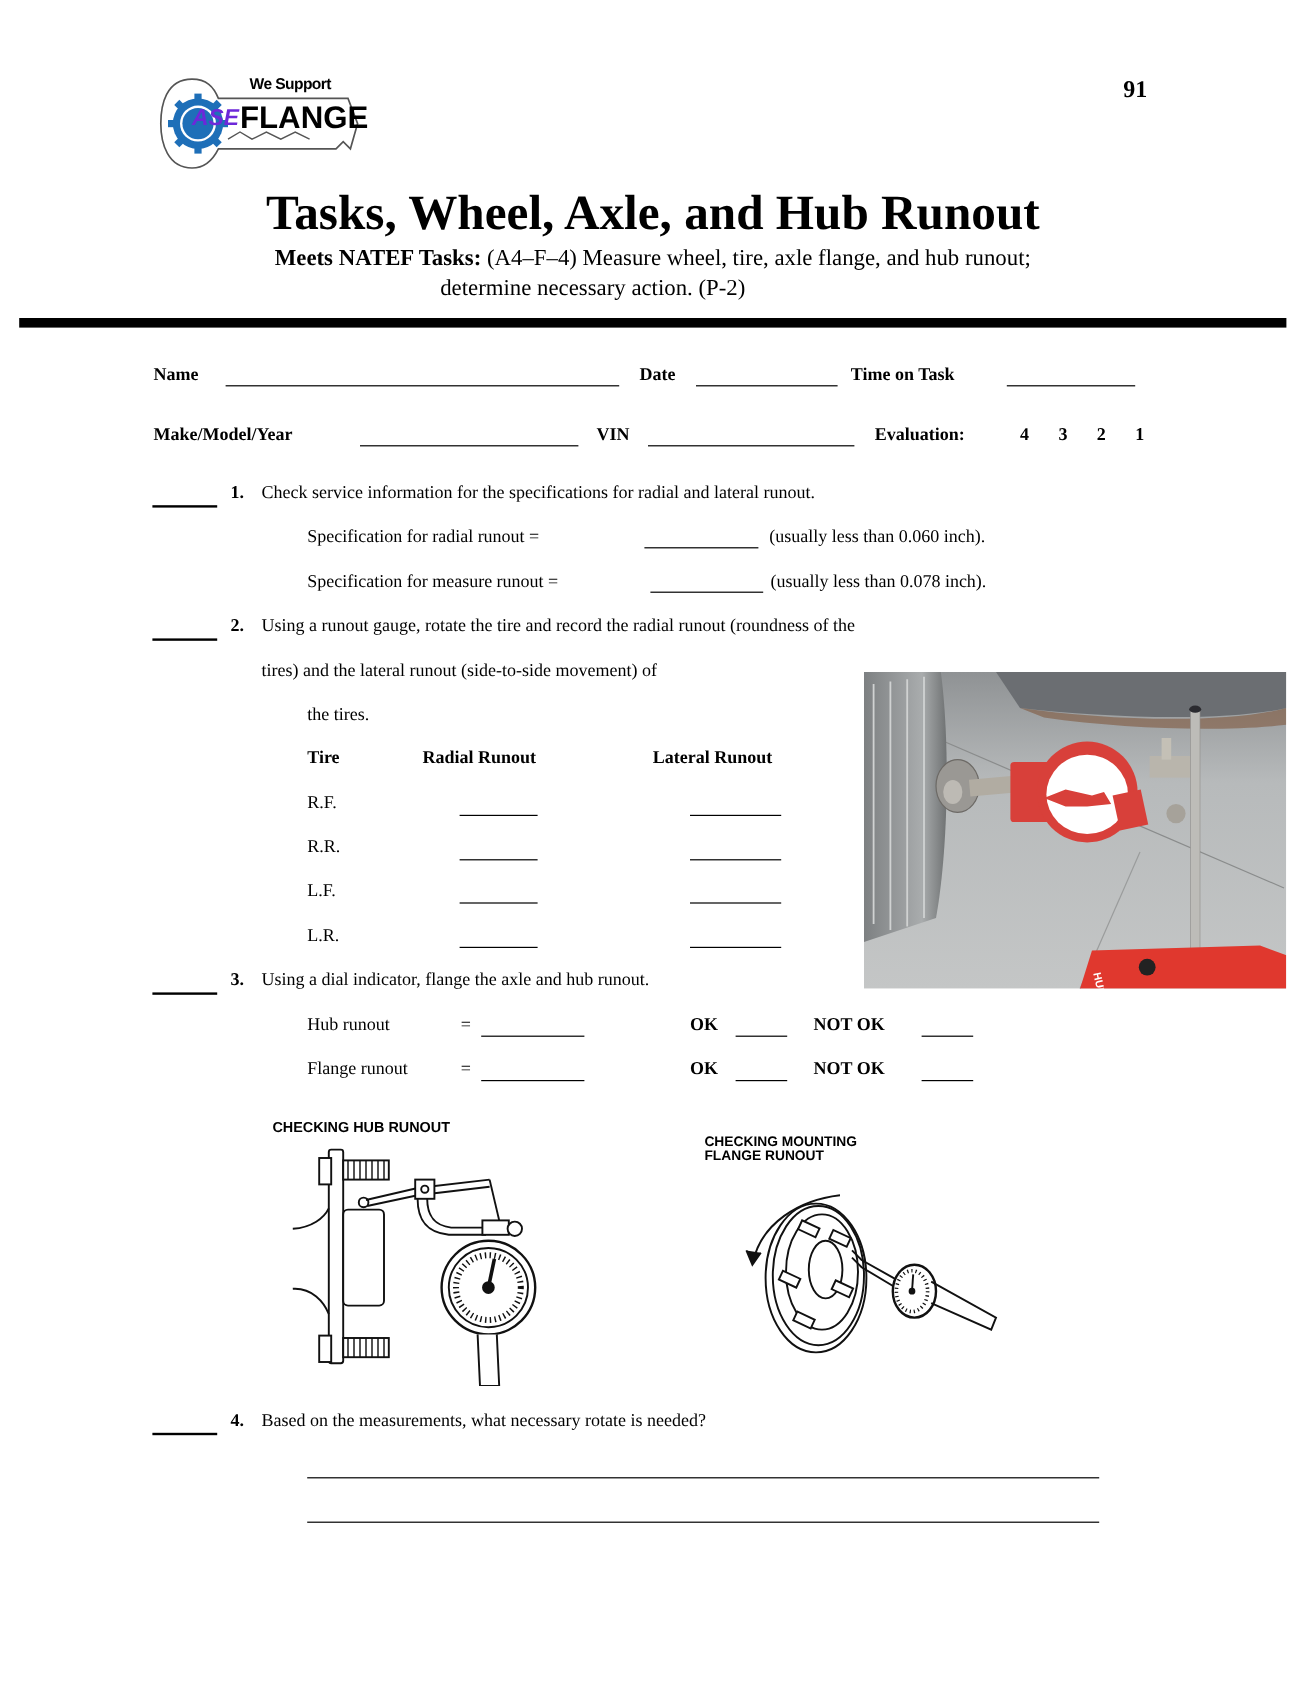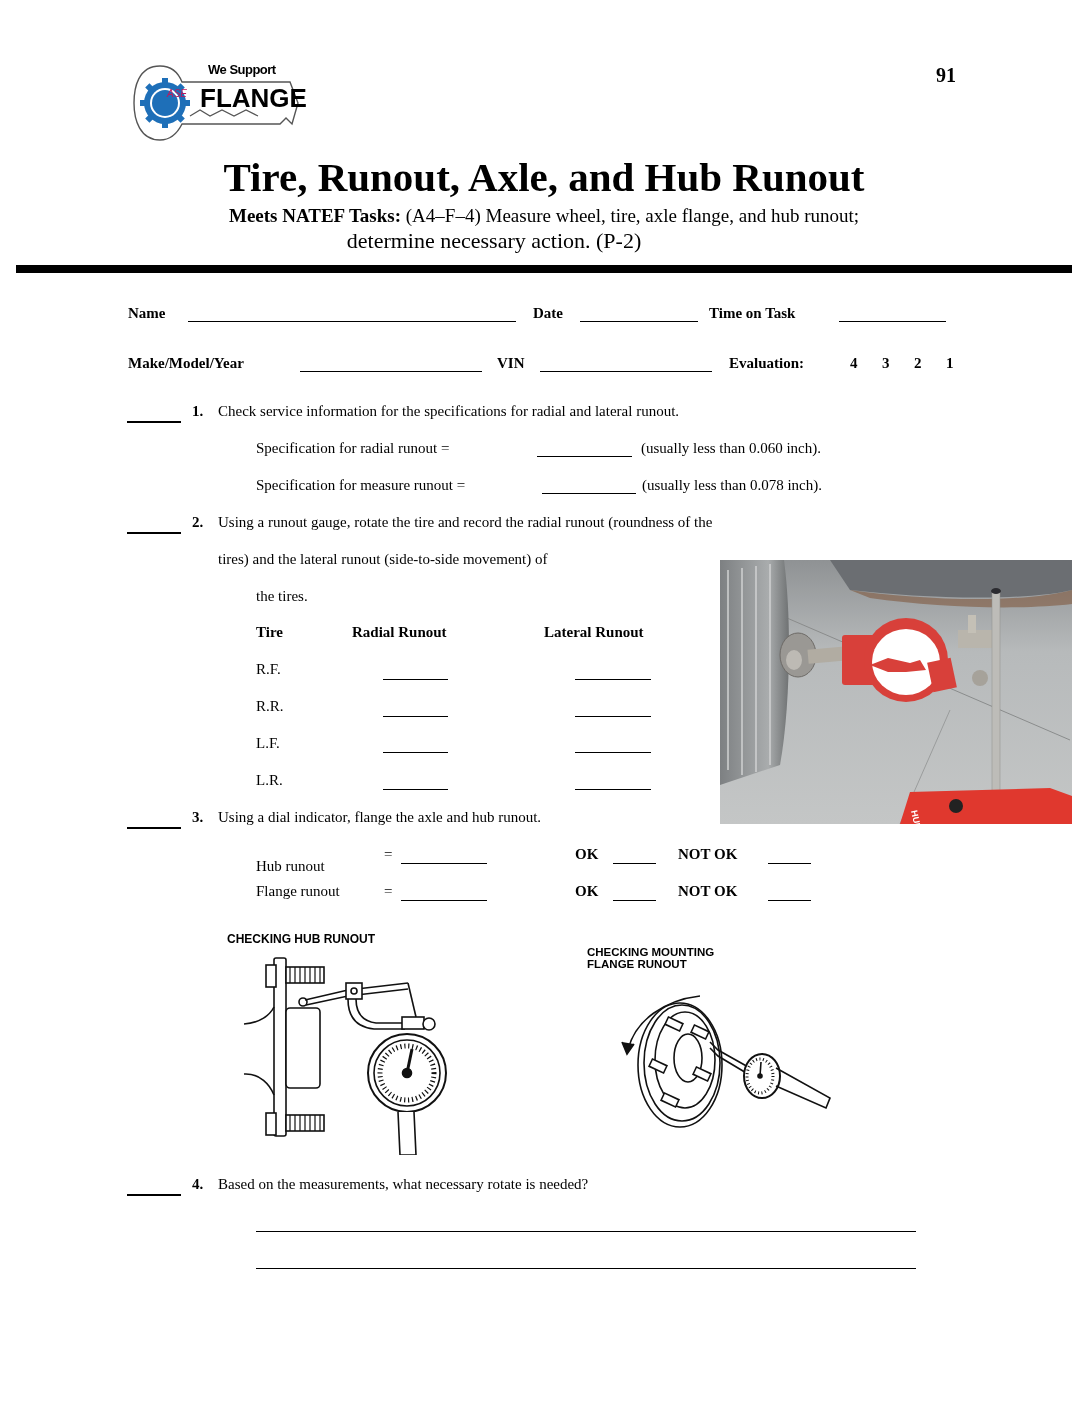--- a/index.html
+++ b/index.html
@@ -9,21 +9,21 @@
   .b { font-weight: bold; }
   .t19 { font-size: 15px; line-height: 22px; white-space: nowrap; }
   .lineblank { position: absolute; border-bottom: 1.5px solid #000; height: 0; }
   .check { position: absolute; width: 54px; border-bottom: 2px solid #000; }
 
   
   #logo { left: 130px; top: 58px; width: 175px; height: 90px; }
   #page-num { left: 936px; top: 64px; font-size: 20px; font-weight: bold; }
   #title { left: 0; width: 1088px; top: 152px; text-align: center; font-size: 41px; font-weight: bold; line-height: 50px; }
   #subtitle1 { left: 0; width: 1088px; top: 205px; text-align: center; font-size: 19px; line-height: 22px; }
-  #subtitle2 { left: 0; width: 988px; top: 230px; text-align: center; font-size: 22px; line-height: 22px; }
+  #subtitle2 { left: 0; width: 988px; top: 230px; text-align: center; font-size: 19px; line-height: 22px; }
   #rule { left: 16px; top: 265px; width: 1056px; height: 8px; background: #000; }
 
   .photo { left: 720px; top: 560px; width: 352px; height: 264px; overflow: hidden; }
   .diagram { overflow: visible; }
 </style>
 </head>
 <body>
 
 <div id="logo" class="abs">
   <svg width="175" height="90" viewBox="0 0 175 90">
@@ -40,27 +40,27 @@
           <rect x="19" y="-3" width="6" height="6"></rect>
         <rect x="-3" y="-25" width="6" height="6" transform="rotate(45)"></rect>
           <rect x="-3" y="19" width="6" height="6" transform="rotate(45)"></rect>
         <rect x="-25" y="-3" width="6" height="6" transform="rotate(45)"></rect>
           <rect x="19" y="-3" width="6" height="6" transform="rotate(45)"></rect>
       </g>
       <circle r="15" fill="#fff"></circle>
       <circle r="13" fill="#1e6fb8"></circle>
     </g>
   </svg>
-  <span class="abs" style="left:30px;top:30px;width:34px;text-align:center;color:#be185d;font-family:'Liberation Sans',sans-serif;font-weight:normal;font-style:italic;font-size:10px;">ASE</span>
+  <span class="abs" style="left:30px;top:30px;width:34px;text-align:center;color:#6d28d9;font-family:'Liberation Sans',sans-serif;font-weight:bold;font-style:italic;font-size:19px;">ASE</span>
   <span class="abs" style="left:78px;top:4px;font-family:'Liberation Sans',sans-serif;font-weight:bold;font-size:13px;letter-spacing:-0.5px;">We Support</span>
   <span class="abs" style="left:70px;top:25px;font-family:'Liberation Sans',sans-serif;font-weight:bold;font-size:26px;">FLANGE</span>
 </div>
 
 <div id="page-num" class="abs">91</div>
-<div id="title" class="abs">Tire, Runout, Axle, and Hub Runout</div>
+<div id="title" class="abs">Tasks, Wheel, Axle, and Hub Runout</div>
 <div id="subtitle1" class="abs">
   <span class="b">Meets NATEF Tasks:</span><span> (A4–F–4)  Measure wheel, tire, axle flange, and hub runout;</span>
 </div>
 <div id="subtitle2" class="abs">determine necessary action.  (P-2)</div>
 <div id="rule" class="abs"></div>
 
 <div class="abs t19 b" style="left:128px;top:302px;">Name</div>
 <div class="lineblank" style="left:188px;top:321px;width:328px;"></div>
 <div class="abs t19 b" style="left:533px;top:302px;">Date</div>
 <div class="lineblank" style="left:580px;top:321px;width:118px;"></div>
@@ -166,21 +166,21 @@
     <path d="M180,264 L190,232 L330,228 L352,236 L352,264 Z" fill="#e0382e"></path>
     <circle cx="236" cy="246" r="7" fill="#222"></circle>
     <text x="196" y="255" transform="rotate(78 196 250)" fill="#fff" font-family="Liberation Sans, sans-serif" font-weight="bold" font-size="9">HUNTE</text>
   </svg>
 </div>
 
 <div class="check" style="left:127px;top:827px;"></div>
 <div class="abs t19 b" style="left:192px;top:806px;">3.</div>
 <div class="abs t19" style="left:218px;top:806px;">Using a dial indicator, flange the axle and hub runout.</div>
 
-<div class="abs t19" style="left:256px;top:843px;margin-top:12px;">Hub runout</div>
+<div class="abs t19" style="left:256px;top:843px;">Hub runout</div>
 <div class="abs t19" style="left:384px;top:843px;">=</div>
 <div class="lineblank" style="left:401px;top:863px;width:86px;"></div>
 <div class="abs t19 b" style="left:575px;top:843px;">OK</div>
 <div class="lineblank" style="left:613px;top:863px;width:43px;"></div>
 <div class="abs t19 b" style="left:678px;top:843px;">NOT OK</div>
 <div class="lineblank" style="left:768px;top:863px;width:43px;"></div>
 
 <div class="abs t19" style="left:256px;top:880px;">Flange runout</div>
 <div class="abs t19" style="left:384px;top:880px;">=</div>
 <div class="lineblank" style="left:401px;top:900px;width:86px;"></div>

